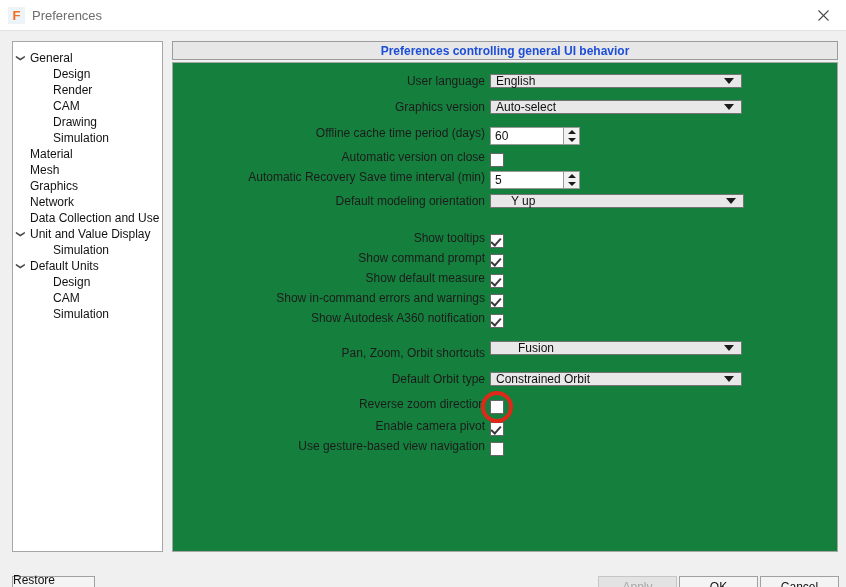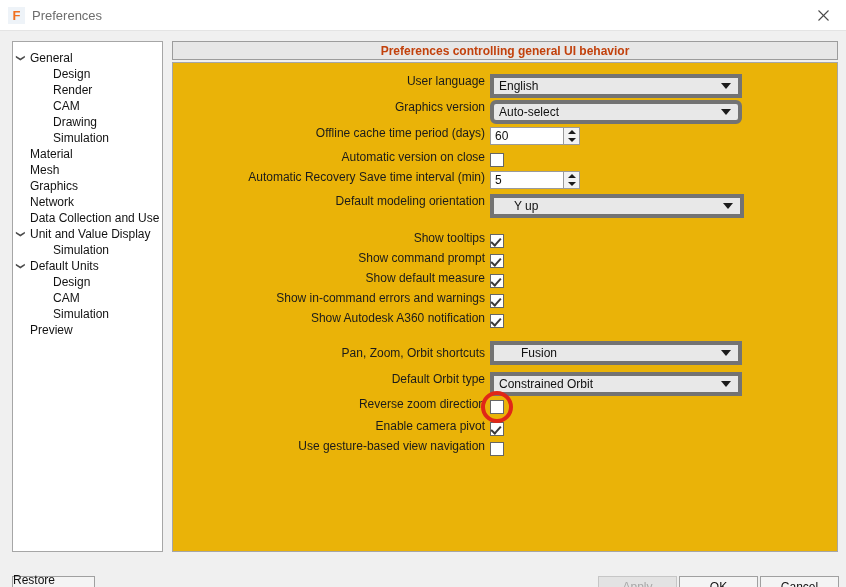--- a/index.html
+++ b/index.html
@@ -100,41 +100,41 @@
     left: 172px; top: 41px;
     width: 666px; height: 19px;
     background: #e7e7e7;
     border: 1px solid #9c9c9c;
     box-sizing: border-box;
     display: flex;
     align-items: center;
     justify-content: center;
     font-size: 12px;
     font-weight: bold;
-    color: #c2410c;
+    color: #1d4ed8;
   }
   .panel-body {
     position: absolute;
     left: 172px; top: 62px;
     width: 666px; height: 490px;
-    background: #eab308;
+    background: #15803d;
     border: 1px solid #a6a6a6;
     box-sizing: border-box;
     overflow: hidden;
   }
 
   
   .fields { position: absolute; left: 317px; top: 0; }
   .labels { position: absolute; left: 0;  top: 0; width: 312px; }
 
   .combo {
     position: absolute;
-    height: 24px;
+    height: 14px;
     background: #e8e8e8;
-    border: 4px solid #737373;
+    border: 1px solid #737373;
     box-sizing: border-box;
     display: flex;
     align-items: center;
     padding-left: 5px;
     font-size: 12px;
     color: #101010;
   }
   .combo .arrow {
     position: absolute;
     right: 7px;
@@ -256,21 +256,20 @@
       <div class="tree-item lvl0"><span class="lbl">Mesh</span></div>
       <div class="tree-item lvl0"><span class="lbl">Graphics</span></div>
       <div class="tree-item lvl0"><span class="lbl">Network</span></div>
       <div class="tree-item lvl0"><span class="lbl">Data Collection and Use</span></div>
       <div class="tree-item lvl0"><span class="chev" style="transform: rotate(90deg); display: inline-block; transform-origin: center center;">❯</span><span class="lbl">Unit and Value Display</span></div>
       <div class="tree-item lvl1"><span class="lbl">Simulation</span></div>
       <div class="tree-item lvl0"><span class="chev" style="transform: rotate(90deg); display: inline-block; transform-origin: center center;">❯</span><span class="lbl">Default Units</span></div>
       <div class="tree-item lvl1"><span class="lbl">Design</span></div>
       <div class="tree-item lvl1"><span class="lbl">CAM</span></div>
       <div class="tree-item lvl1"><span class="lbl">Simulation</span></div>
-      <div class="tree-item lvl0"><span class="lbl">Preview</span></div>
     </div>
 </div>
 
 <div class="panel-header">
   <span>Preferences controlling general UI behavior</span>
 </div>
 
 <div class="panel-body">
   <div id="form-labels" class="labels">
       <div class="label" style="top: 11px; position: absolute; right: 0px;">User language</div>
@@ -288,21 +287,21 @@
       <div class="label" style="top: 309px; position: absolute; right: 0px;">Default Orbit type</div>
       <div class="label" style="top: 334px; position: absolute; right: 0px;">Reverse zoom direction</div>
       <div class="label" style="top: 356px; position: absolute; right: 0px;">Enable camera pivot</div>
       <div class="label" style="top: 376px; position: absolute; right: 0px;">Use gesture-based view navigation</div>
     </div>
   <div id="form-fields" class="fields">
       <div class="combo" style="top: 11px; left: 0px; width: 252px;">
         <span>English</span>
         <span class="arrow"></span>
       </div>
-      <div class="combo" style="top: 37px; left: 0px; width: 252px; border-radius: 6px;">
+      <div class="combo" style="top: 37px; left: 0px; width: 252px;">
         <span>Auto-select</span>
         <span class="arrow"></span>
       </div>
       <div class="spin" style="top: 64px; left: 0px; width: 90px;">
         <span>60</span>
         <span class="btns">
           <span class="up"></span>
           <span class="dn"></span>
         </span>
       </div>

